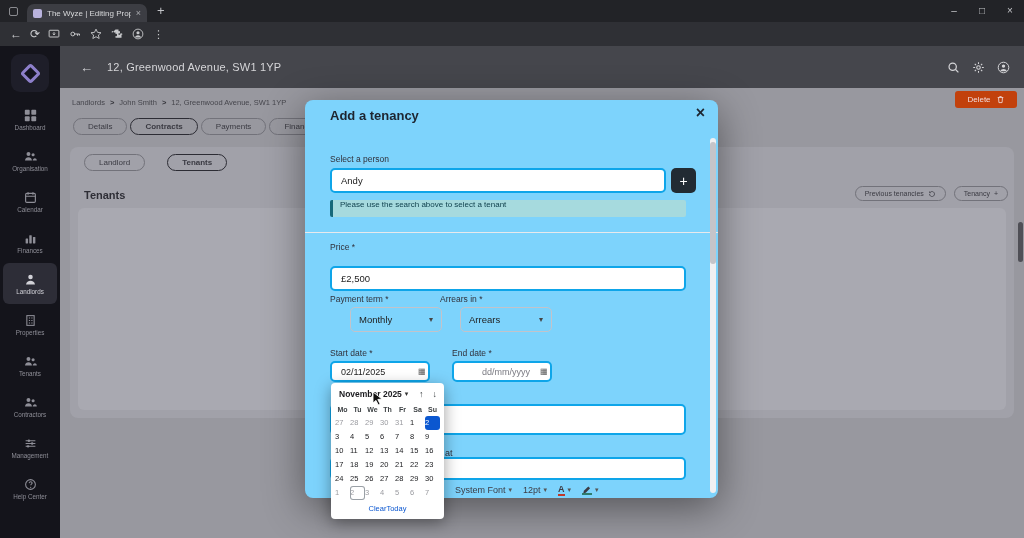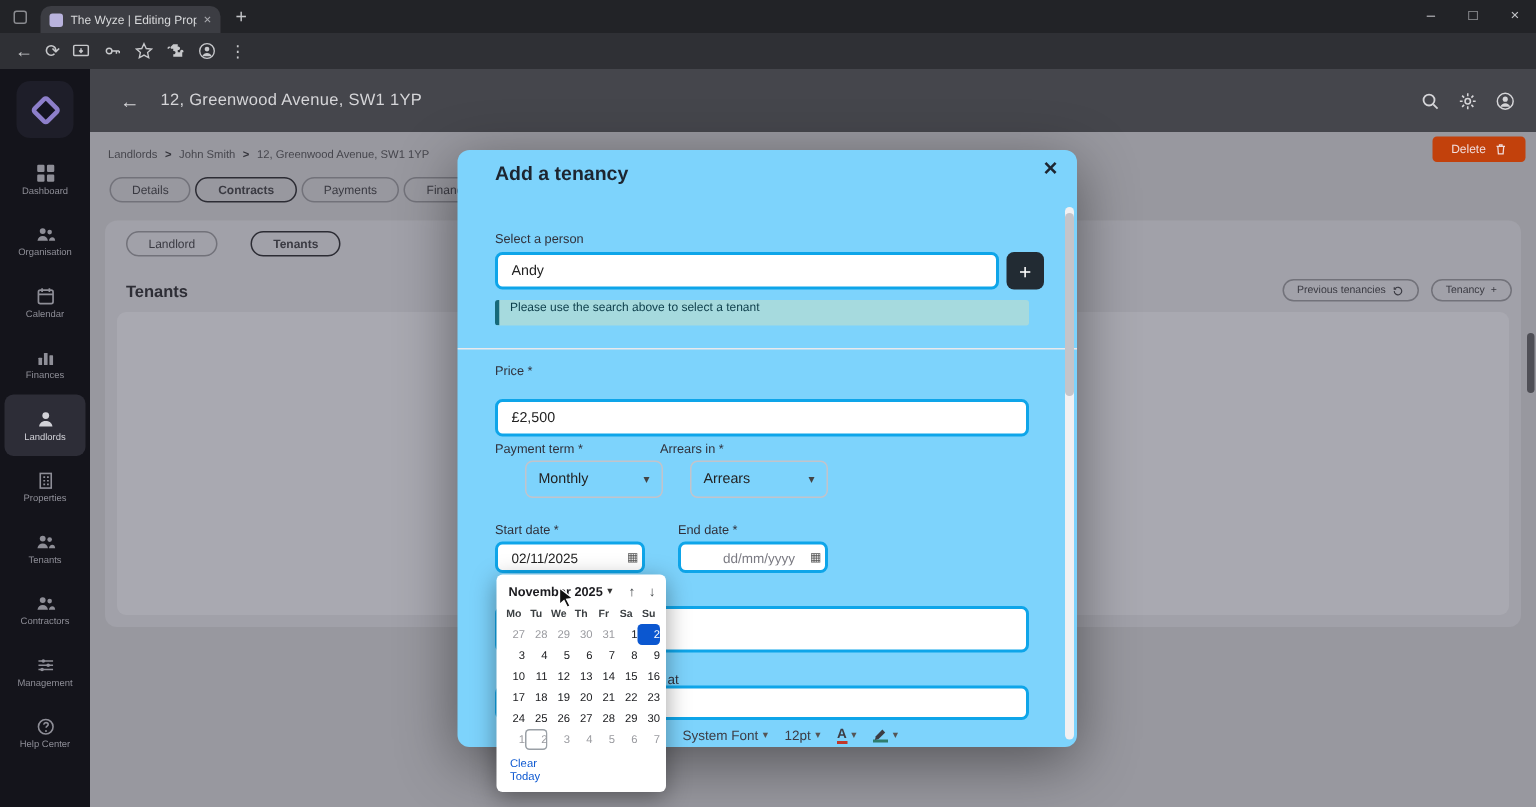--- a/index.html
+++ b/index.html
@@ -81,25 +81,25 @@
 
   
   .datepicker { position:absolute; left:331px; top:383px; width:113px; background:#fff; border-radius:4px; box-shadow:0 4px 16px rgba(0,0,0,.38); z-index:5; padding-bottom:4px; }
   .dp-header { display:flex; align-items:center; padding:6px 7px 3px 8px; }
   .dp-month { font-size:8.5px; font-weight:bold; color:#1b1b1f; cursor:pointer; }
   .dp-month-chev { font-size:7px; margin-left:3px; color:#333; }
   .dp-arrows { margin-left:auto; display:flex; gap:9px; color:#3c4043; font-size:9px; }
   .dp-arrows span { cursor:pointer; }
   .dp-grid { display:grid; grid-template-columns:repeat(7,15px); justify-content:center; margin-top:1px; }
   .dp-dow { height:13px; line-height:13px; text-align:center; font-size:7px; font-weight:bold; color:#3c4043; }
-  .dp-day { height:14px; line-height:14px; text-align:right; font-size:7.5px; color:#202124; border-radius:3px; cursor:pointer; }
+  .dp-day { height:14px; line-height:14px; text-align:left; font-size:7.5px; color:#202124; border-radius:3px; cursor:pointer; }
   .dp-day.muted { color:#9a9ba0; }
   .dp-day.selected { background:#0b57d0; color:#fff; }
   .dp-day.today { box-shadow:inset 0 0 0 1px #9aa0a6; }
-  .dp-footer { display:flex; justify-content:flex-end; padding:4px 9px 2px 9px; font-size:7.5px; color:#0b57d0;flex-direction:column; }
+  .dp-footer { display:flex; justify-content:center; padding:4px 9px 2px 9px; font-size:7.5px; color:#0b57d0; }
   .dp-footer span { cursor:pointer; }
 
   .cursor { position:absolute; left:372px; top:391px; z-index:10; pointer-events:none; }
 </style>
 </head>
 <body>
 
 <div class="screen">
 
   <div class="tabstrip">

